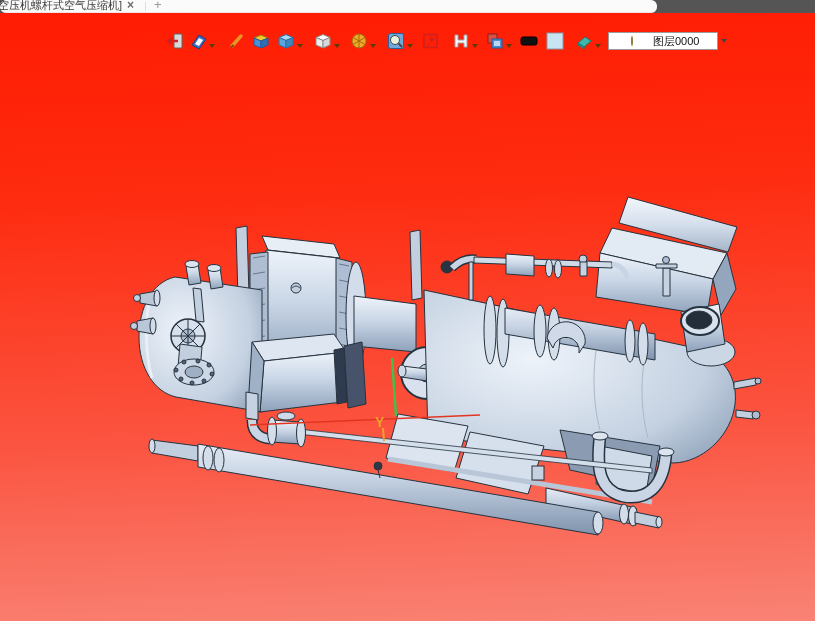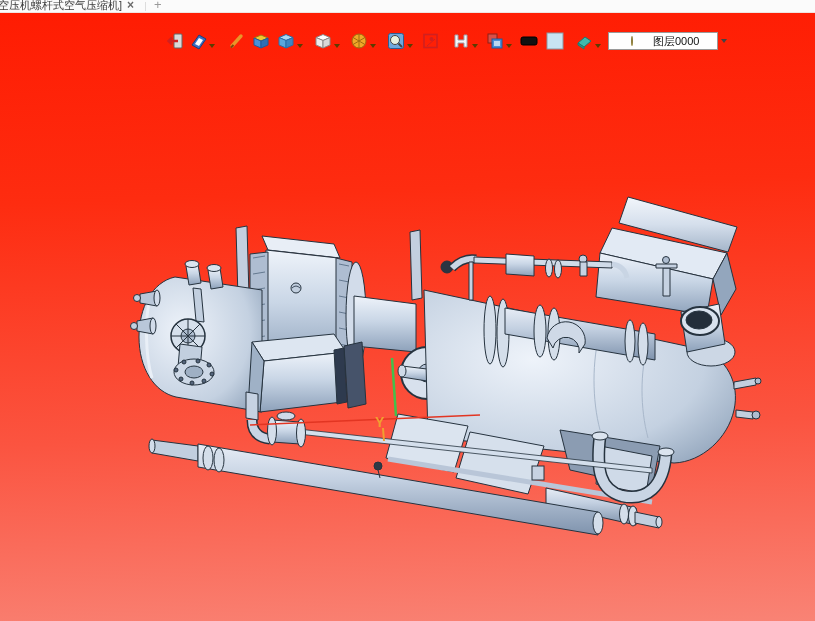--- a/index.html
+++ b/index.html
@@ -1,21 +1,21 @@
 <!DOCTYPE html>
 <html><head>
 <meta charset="utf-8">
 <style>
   html,body{margin:0;padding:0;background:#555;}
   .app{position:relative;width:815px;height:621px;overflow:hidden;
        font-family:"Liberation Sans","DejaVu Sans",sans-serif;
        -webkit-font-smoothing:antialiased;}
   
-  .tabbar{position:absolute;top:0;left:0;width:815px;height:13px;background:#fbfbfb;
-          display:flex;align-items:center;z-index:30;border-bottom:1px solid #f0e4e0;box-sizing:border-box;}
+  .tabbar{position:absolute;top:0;left:0;width:657px;height:13px;background:#fbfbfb;
+          display:flex;align-items:center;z-index:30;border-bottom:1px solid #f0e4e0;box-sizing:border-box;border-radius:6px;}
   .tab{display:flex;align-items:center;height:13px;padding:0 5px 0 0;max-width:170px;overflow:hidden;}
   .tab-title{font-size:11px;color:#3c3c3c;white-space:nowrap;margin-left:-2px;transform:translateY(-1px);}
   .tab-close{font-size:12px;font-weight:bold;color:#6a6a6a;margin-left:5px;line-height:10px;cursor:pointer;transform:translateY(-1px);}
   .tab-sep{width:1px;height:9px;background:#ddd;margin:0 8px 0 6px;}
   .tab-new{font-size:13px;color:#9a9a9a;line-height:10px;cursor:pointer;transform:translateY(-1px);}
   
   .viewport{position:absolute;top:13px;left:0;width:815px;height:608px;
     background:linear-gradient(178deg,#ff1c02 0%,#fe2c10 30%,#fb5440 68%,#f98375 100%);}
   .modelsvg{position:absolute;top:-13px;left:0;}
   

